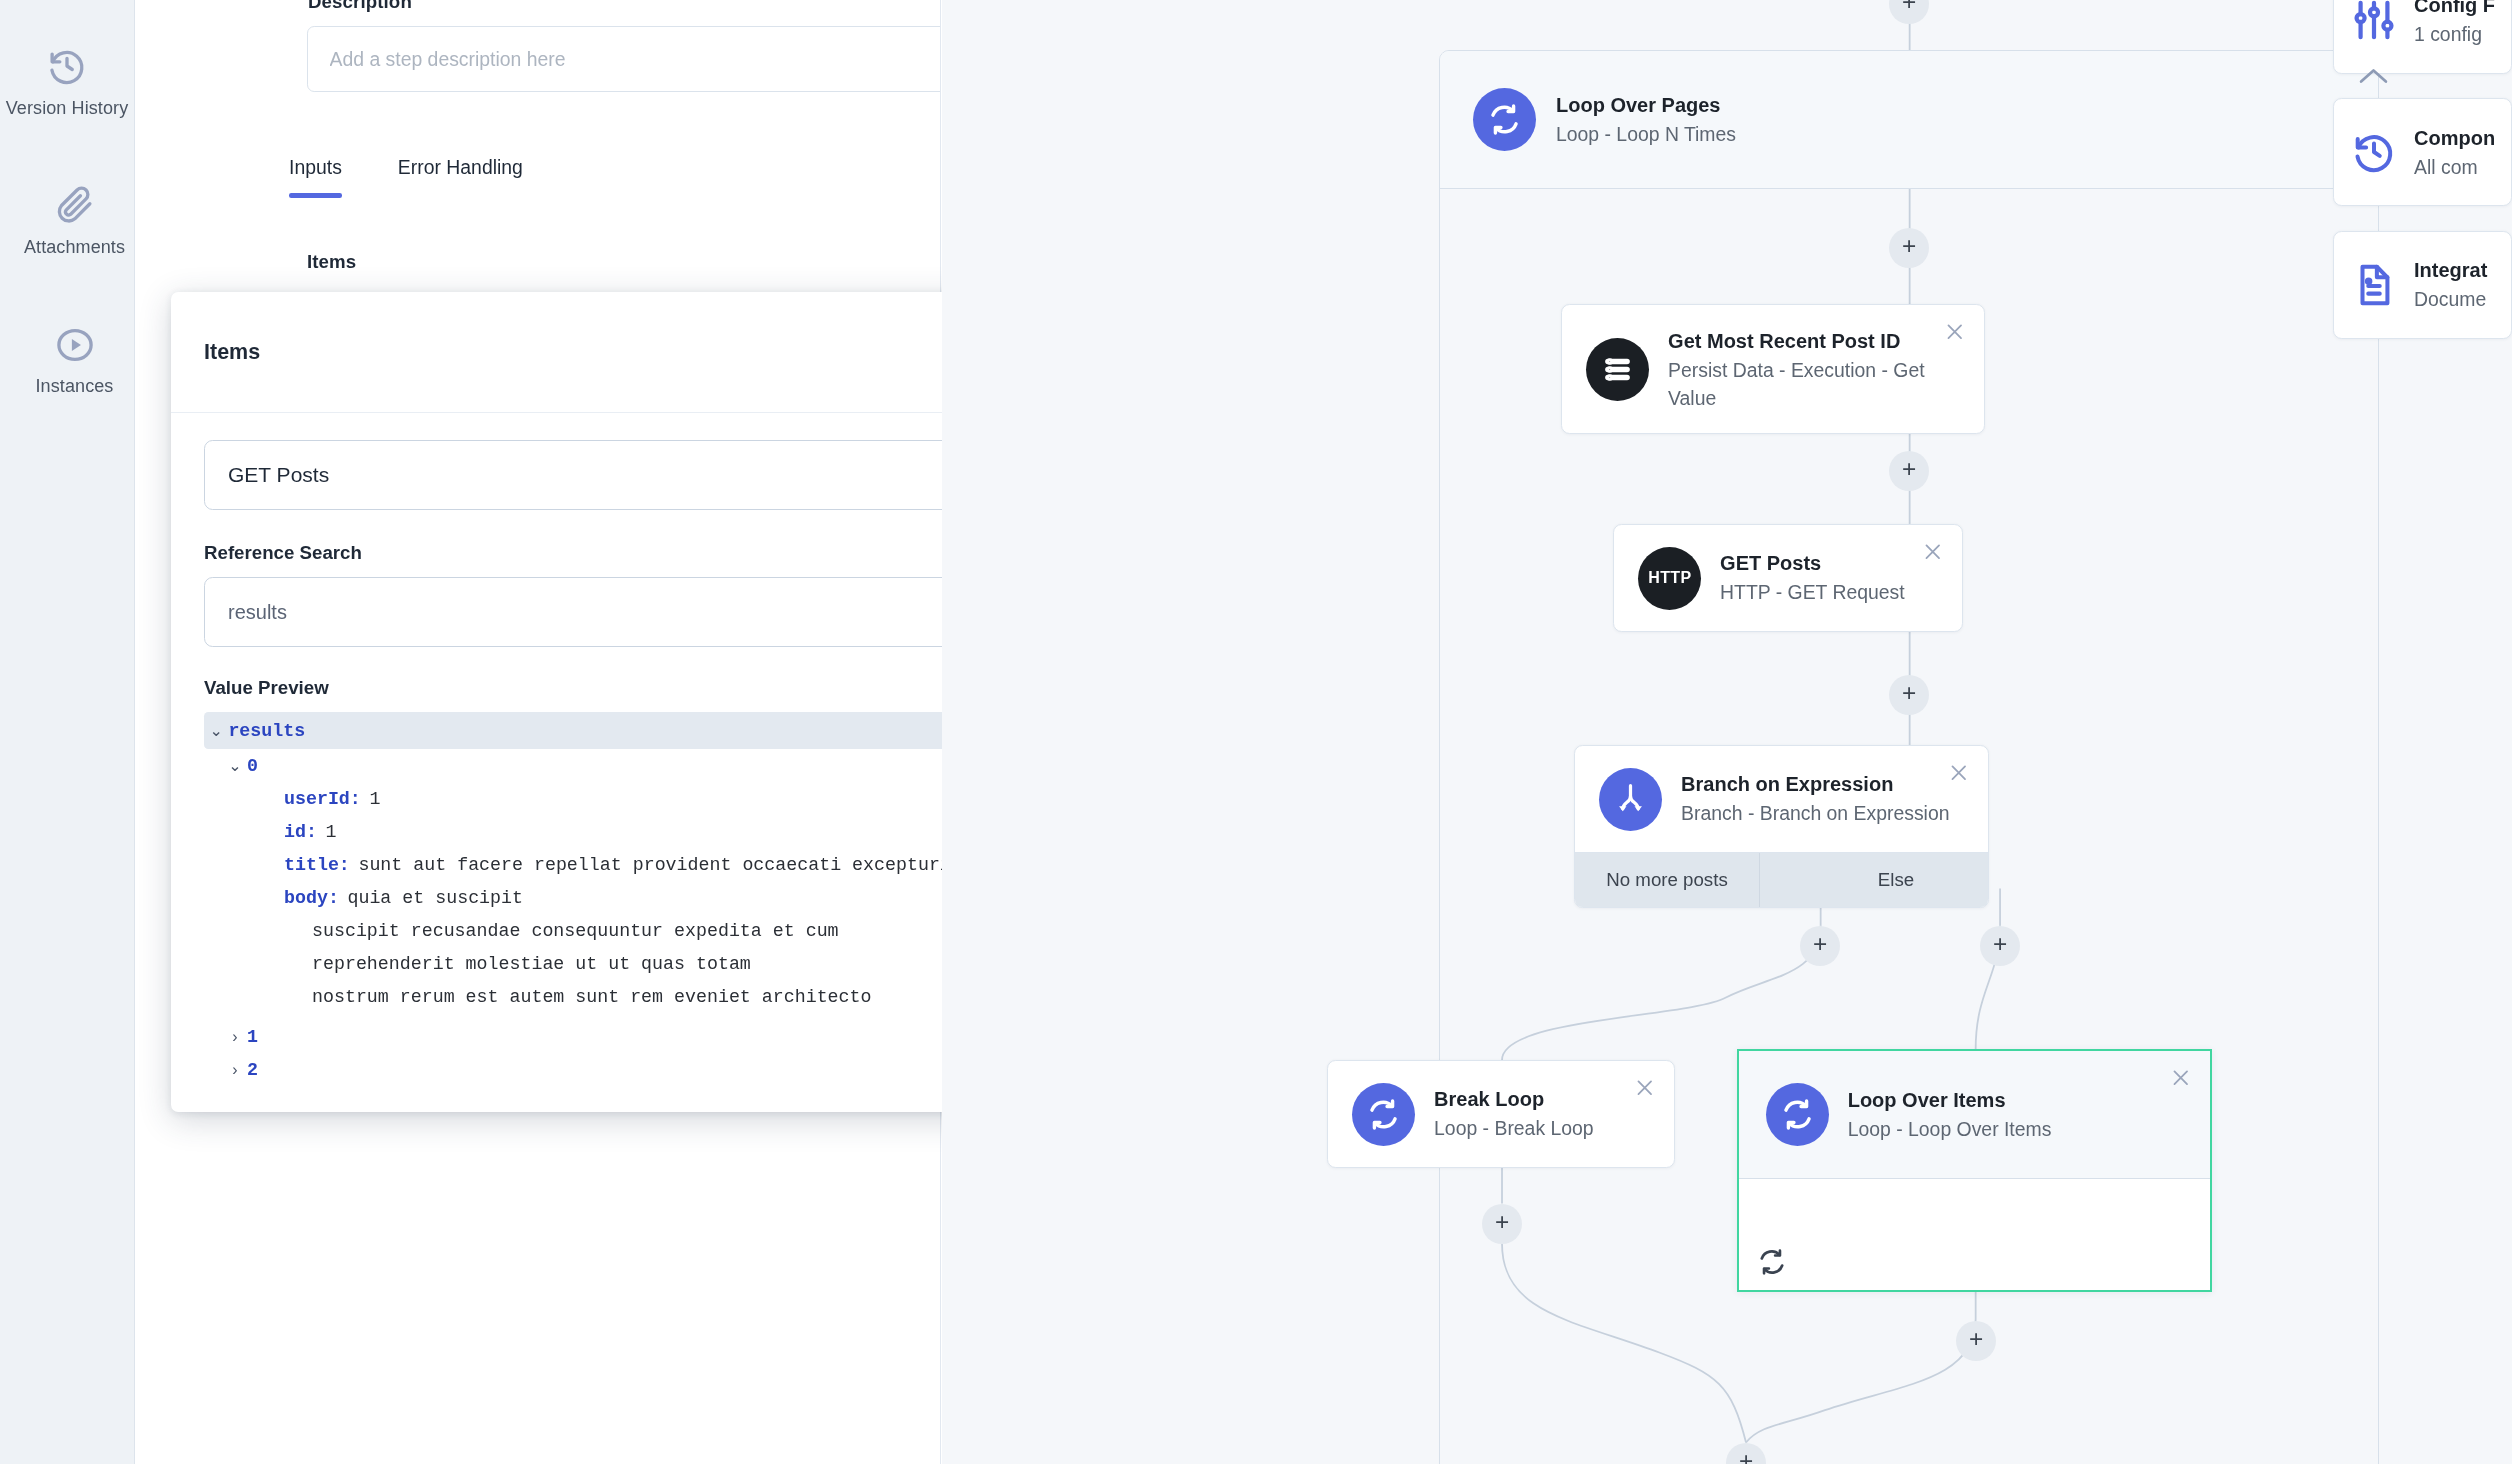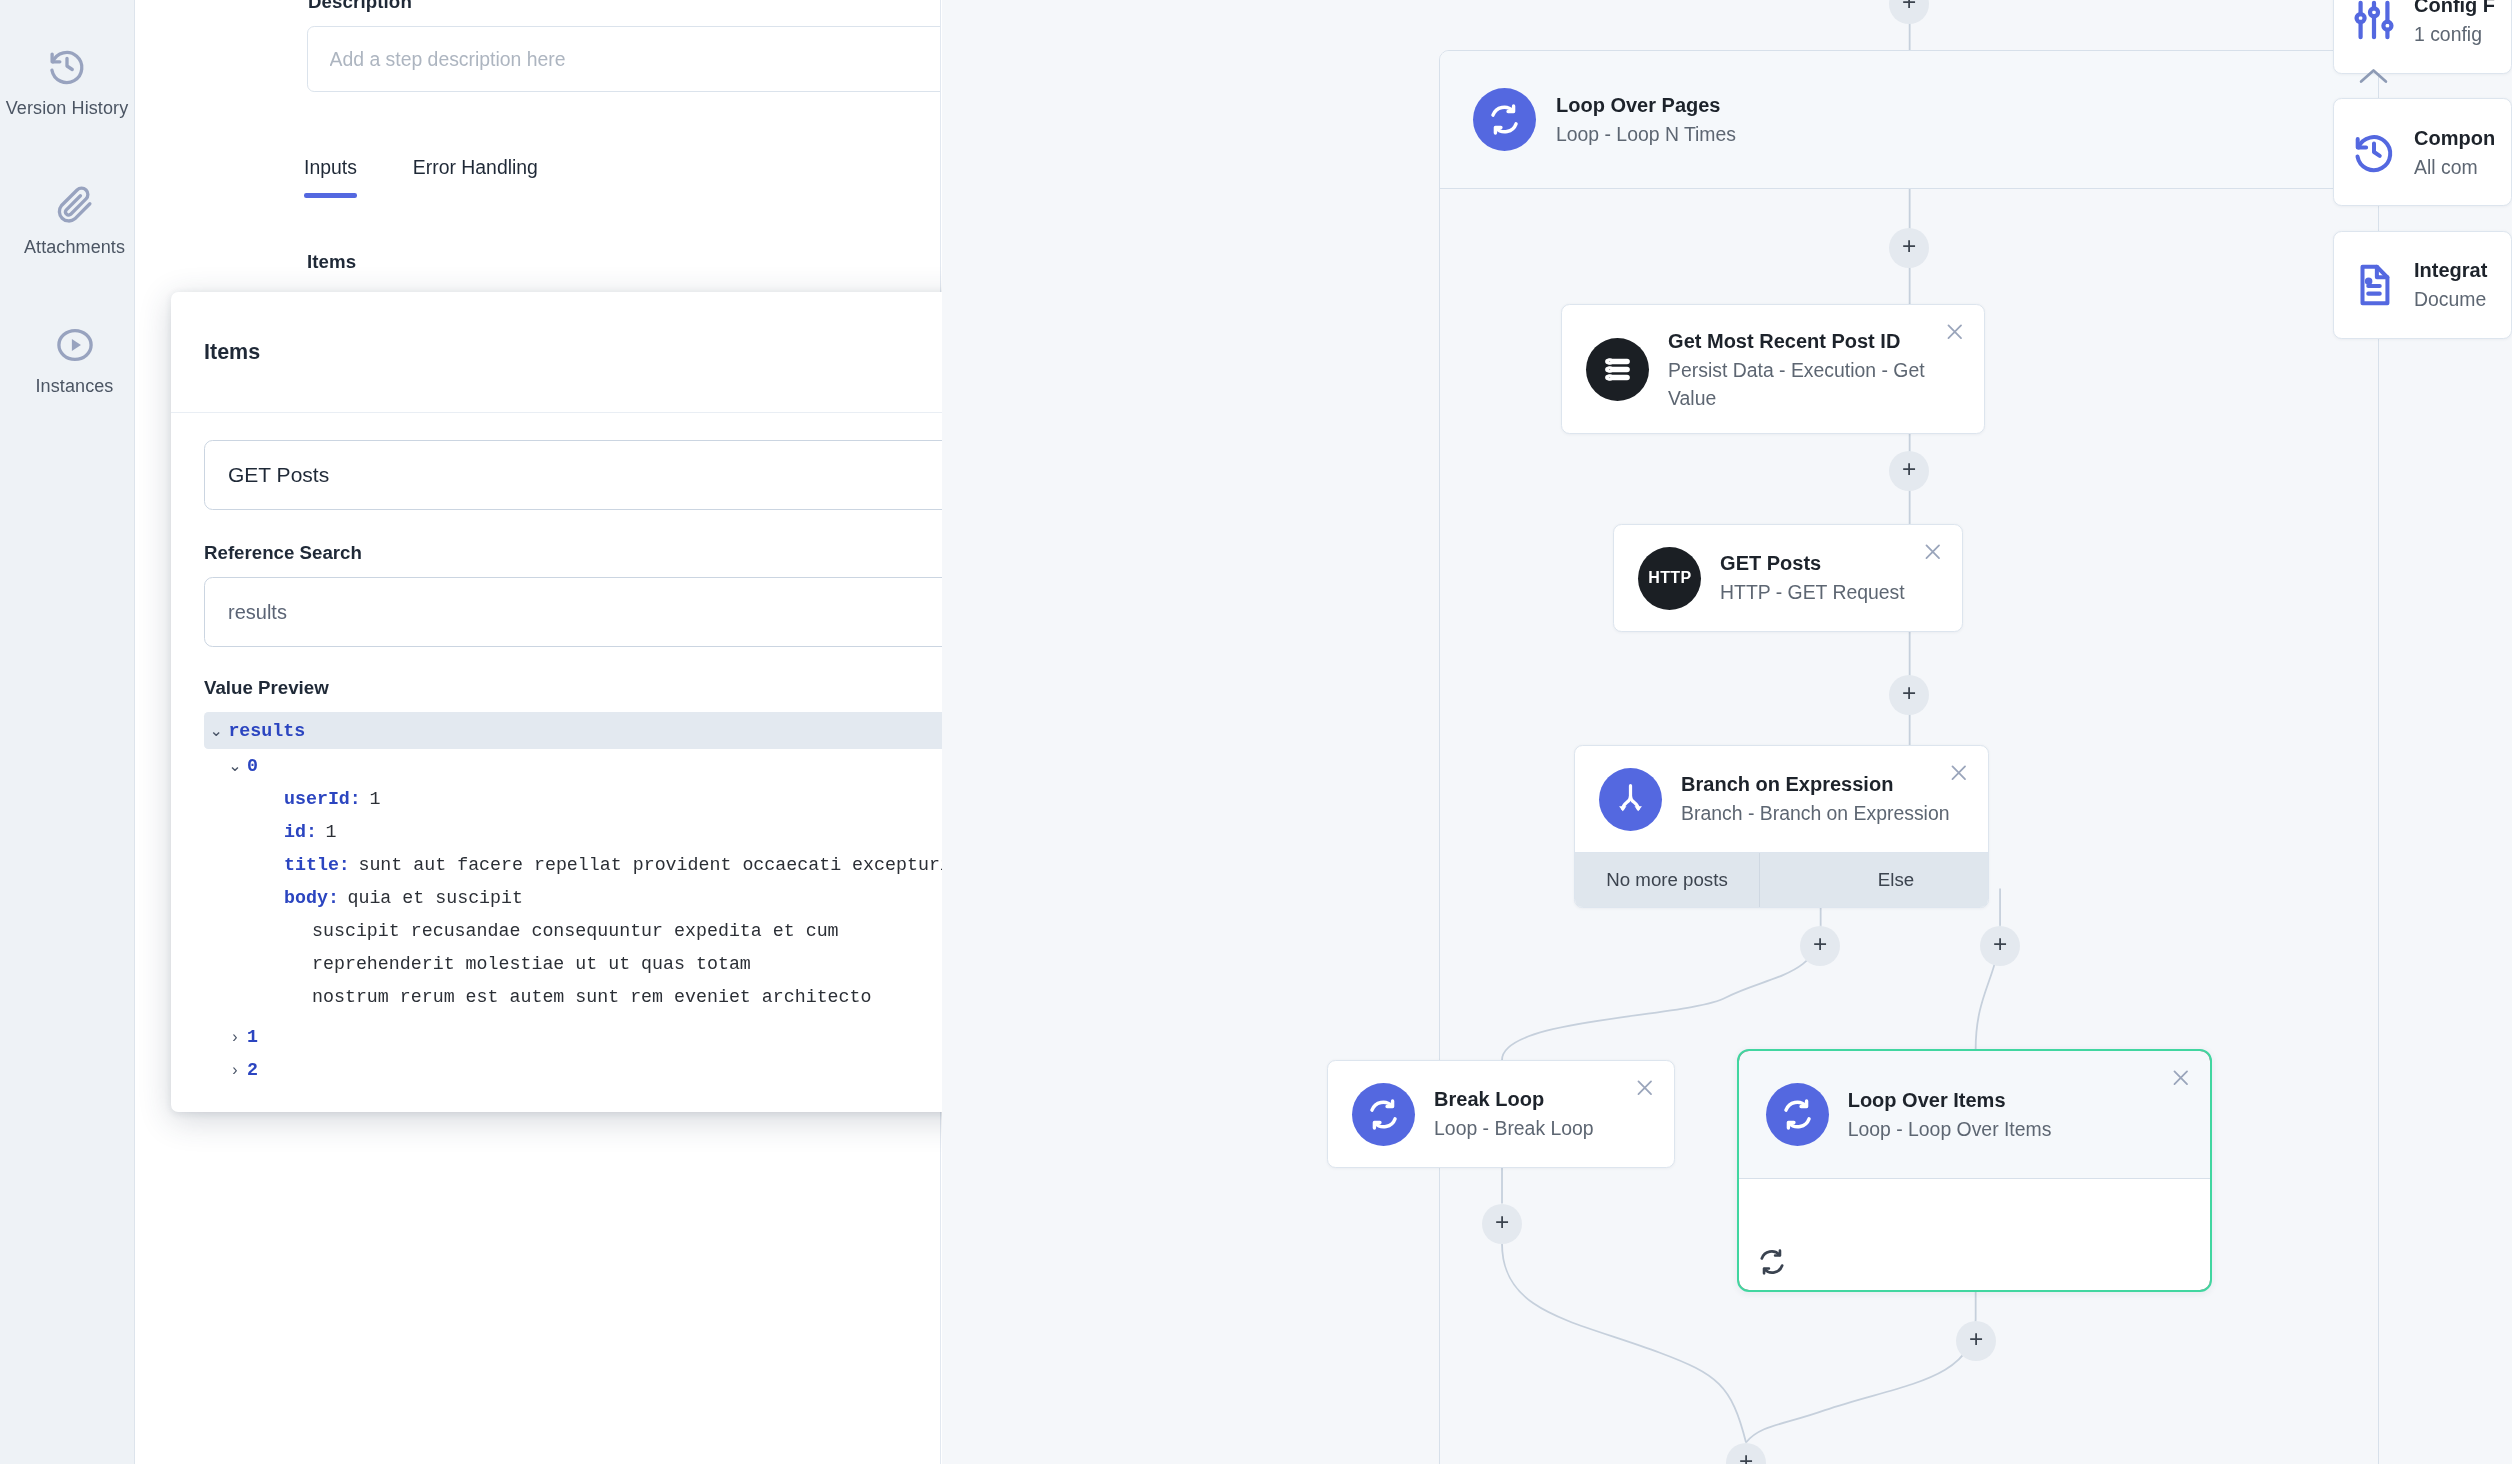--- a/index.html
+++ b/index.html
@@ -53,21 +53,21 @@
     width: 732px; height: 66px;
     border: 1.4px solid #dbe3ec; border-radius: 7.2px;
     background: #fff;
     font-size: 19.4px; color: #a9b2bd;
     padding: 0 21.5px; outline: none;
     font-family: "Liberation Sans", sans-serif;
   }
   .desc-input::placeholder { color: #adb5c0; }
 
   .tabs {
-    position: absolute; left: 168px; top: 156px;
+    position: absolute; left: 153px; top: 156px;
     display: flex; gap: 0;
   }
   .tab {
     font-size: 19.4px; color: #1f2937;
     padding: 0 0 18.7px 0; margin-right: 56px;
     cursor: pointer; position: relative;
   }
   .tab.active::after {
     content: ""; position: absolute; left: 0; bottom: 0;
     width: 100%; height: 5px; background: #5468e0; border-radius: 2.2px;
@@ -218,21 +218,21 @@
   .branch-label {
     flex: 1; text-align: center; font-size: 18.7px; color: #3c444f;
     padding: 16px 0; cursor: pointer;
   }
   .branch-label + .branch-label { border-left: 1.4px solid #cfd8e2; padding-left: 44px; }
 
   
   .loop-items-group {
     position: absolute; left: 795px; top: 1049px;
     width: 475px; height: 243px;
-    border: 2.2px solid #41d6a0; border-radius: 12px;
+    border: 2.2px solid #41d6a0; border-radius: 0;
     background: #14532d; overflow: hidden;
     box-shadow: 0 1.4px 7.2px rgba(40,55,80,.07);
   }
   .loop-items-head {
     height: 128px; background: #f5f8fb;
     border-bottom: 1.4px solid #d7e0ea;
     display: flex; align-items: center; gap: 18.7px; padding-left: 27px;
     position: relative;
   }
   .loop-items-body { height: 113px; position: relative; background: #fff; }

